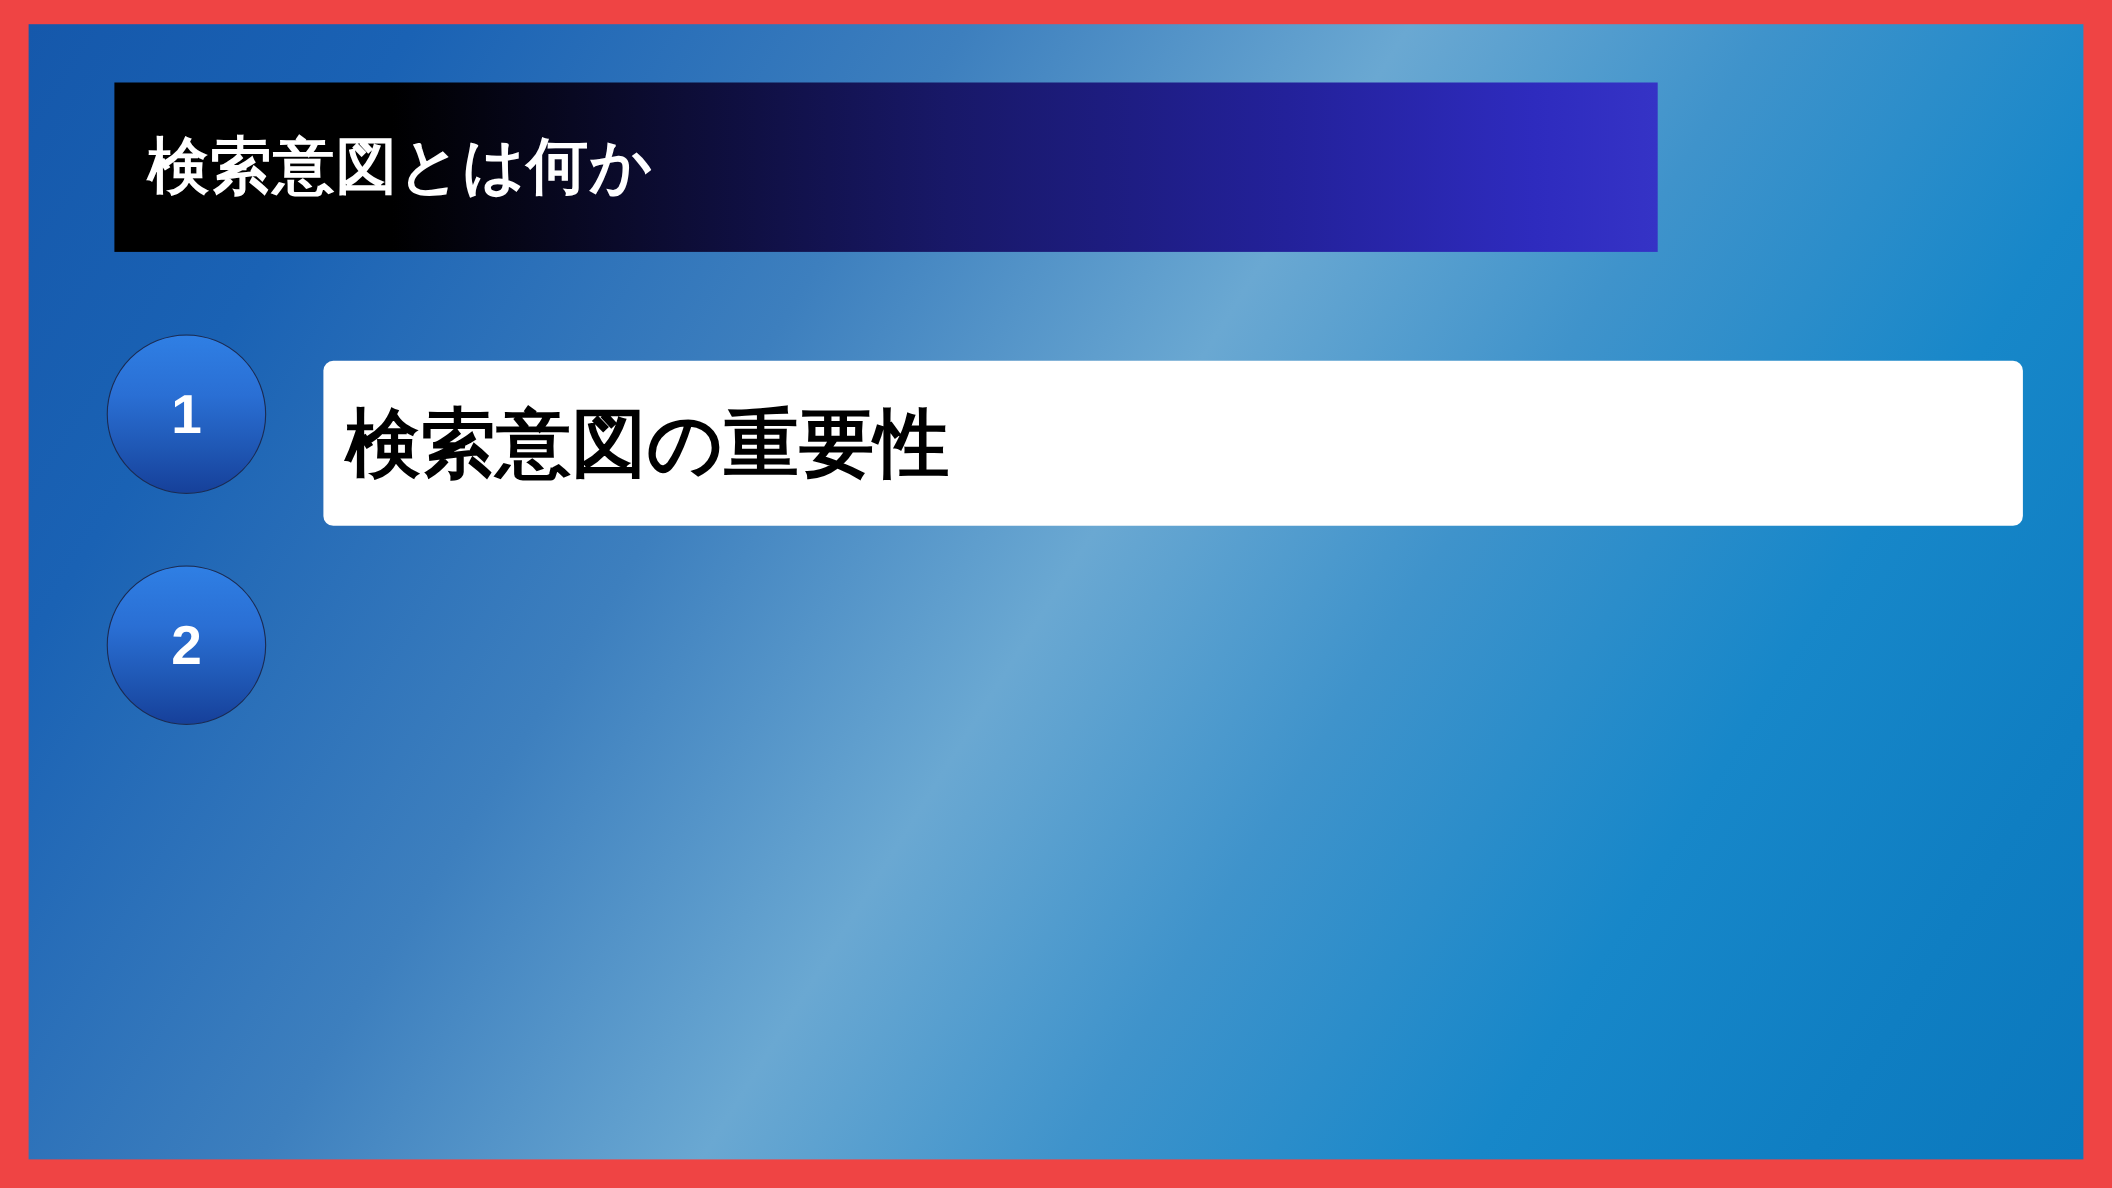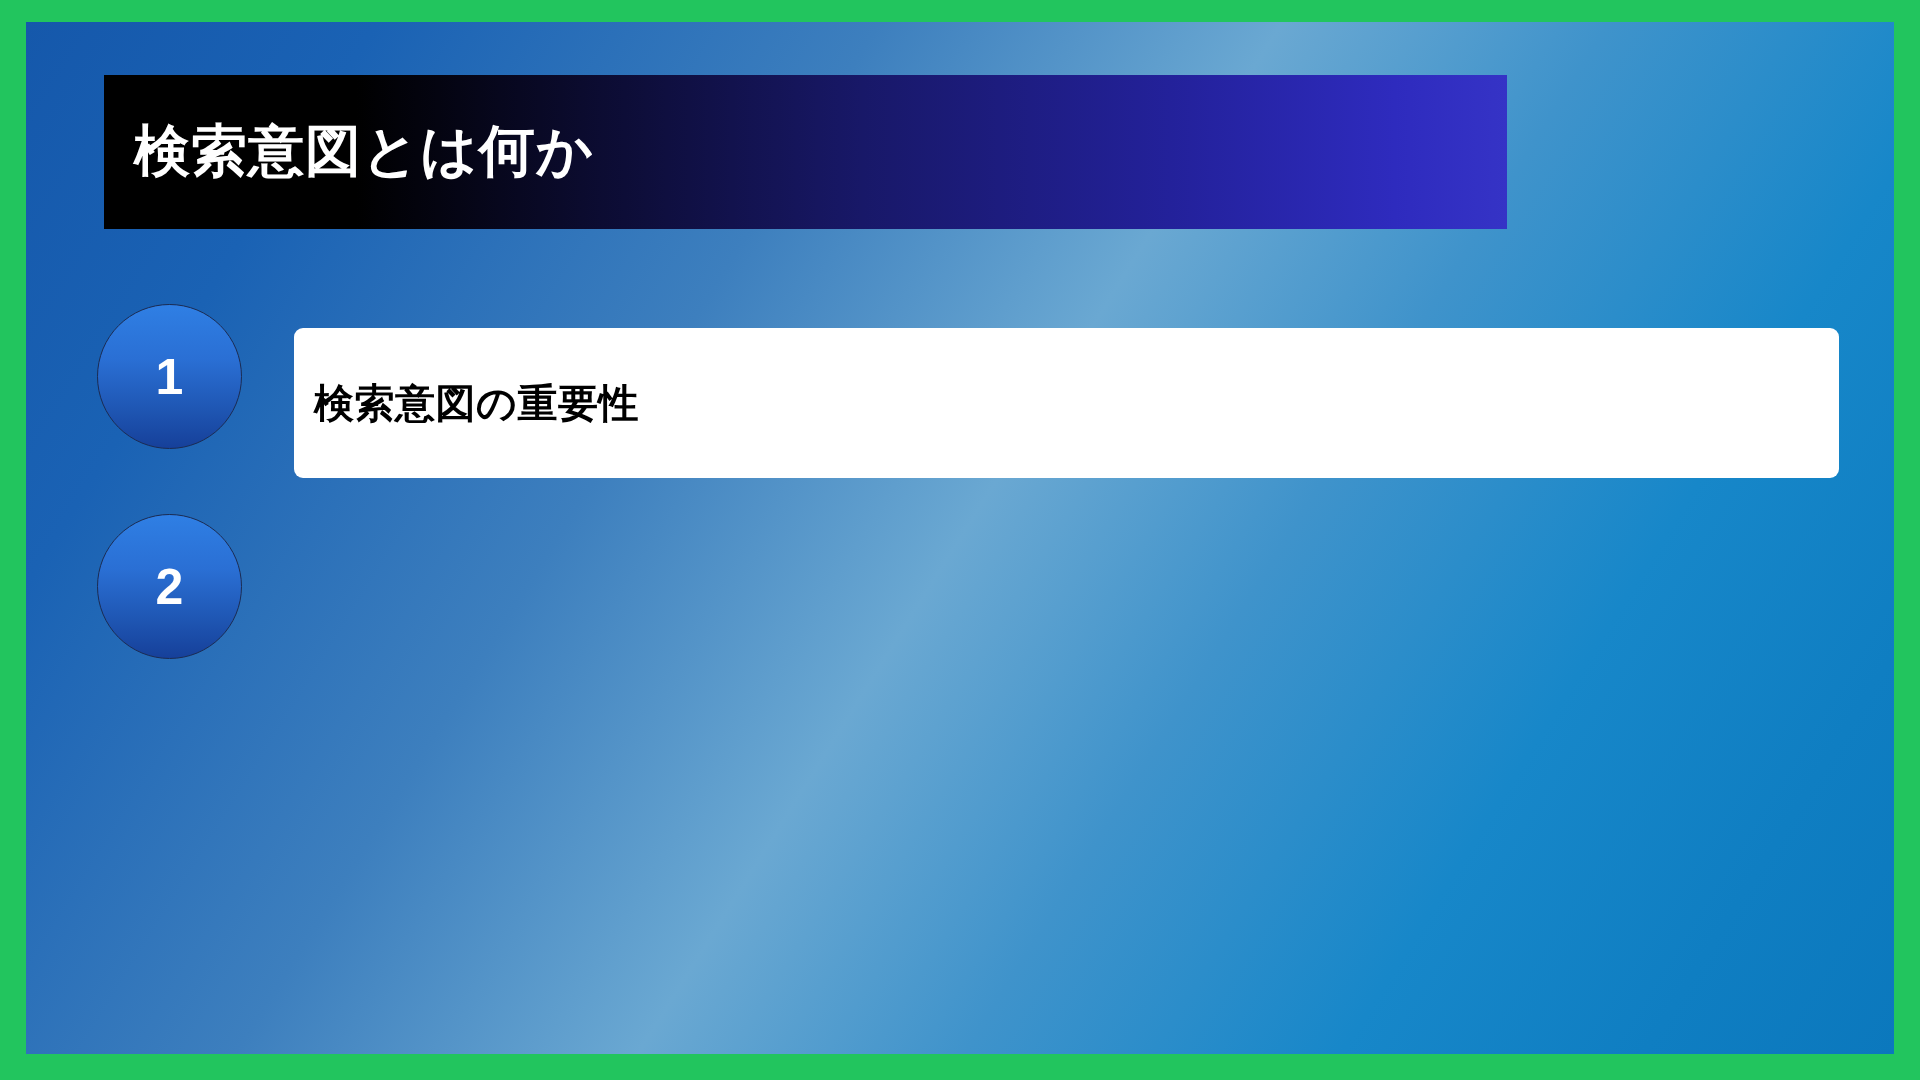--- a/index.html
+++ b/index.html
@@ -9,21 +9,21 @@
     height:1080px;
     overflow:hidden;
     background:#1e3a6e;
     font-family:"Liberation Sans", "DejaVu Sans", sans-serif;
   }
 
   
   .slide-frame {
     position:absolute;
     inset:0;
-    background:#22c55e;
+    background:#ef4444;
     padding:22px 26px 26px 26px;
   }
 
   
   .slide-body {
     position:relative;
     width:100%;
     height:100%;
     background:
       linear-gradient(122deg,
@@ -102,21 +102,21 @@
     top:24px;
     right:55px;
     height:150px;
     background:#ffffff;
     border-radius:9px;
     display:flex;
     align-items:center;
   }
   .card-text {
     color:#000000;
-    font-size:40px;
+    font-size:68px;
     font-weight:bold;
     padding-left:20px;
     letter-spacing:0.5px;
     white-space:nowrap;
   }
 </style>
 </head>
 <body>
 
 <div class="slide-frame">

